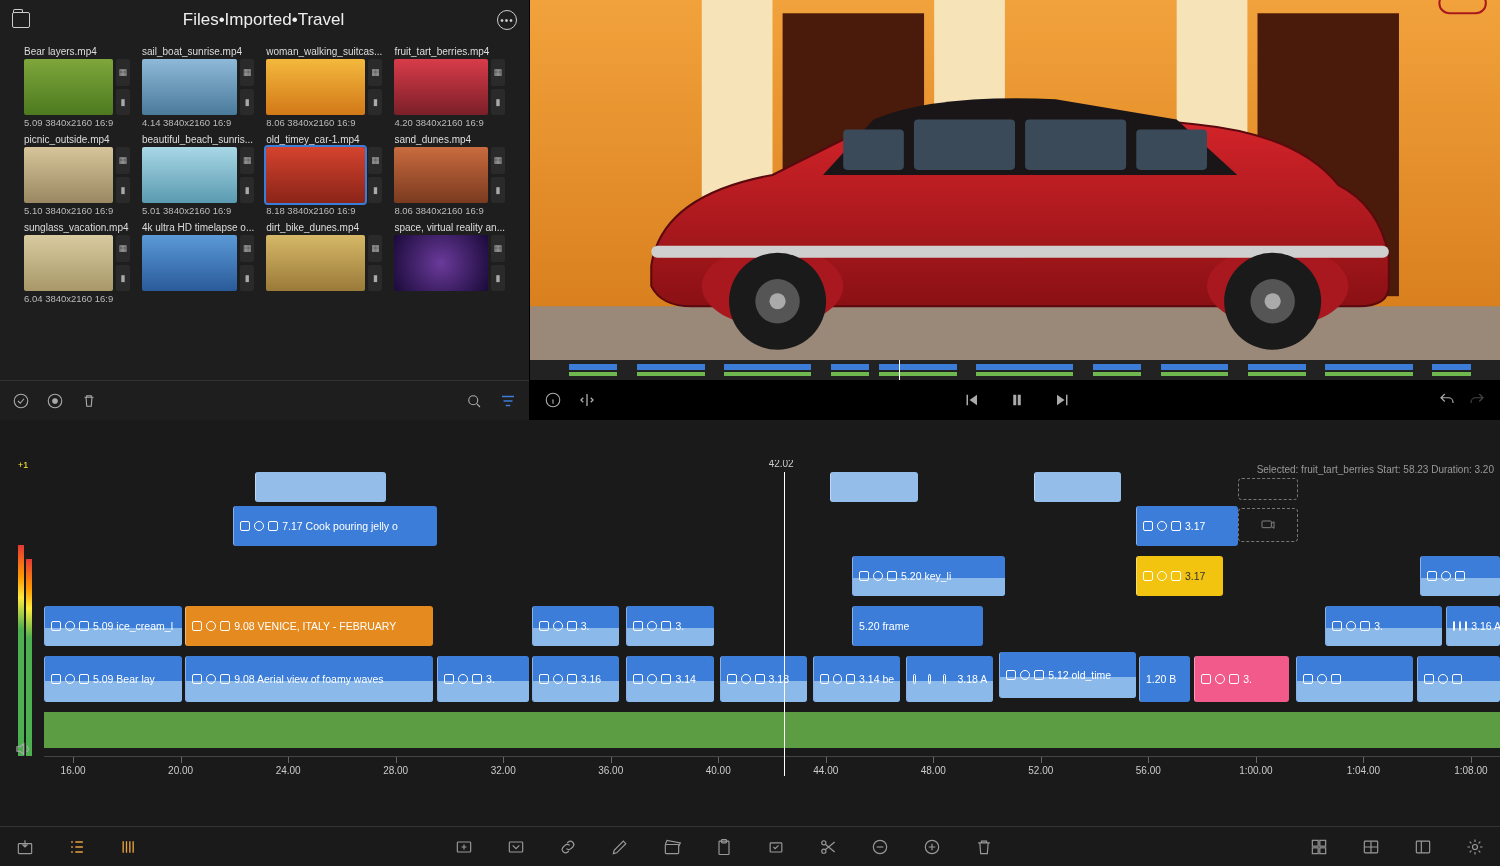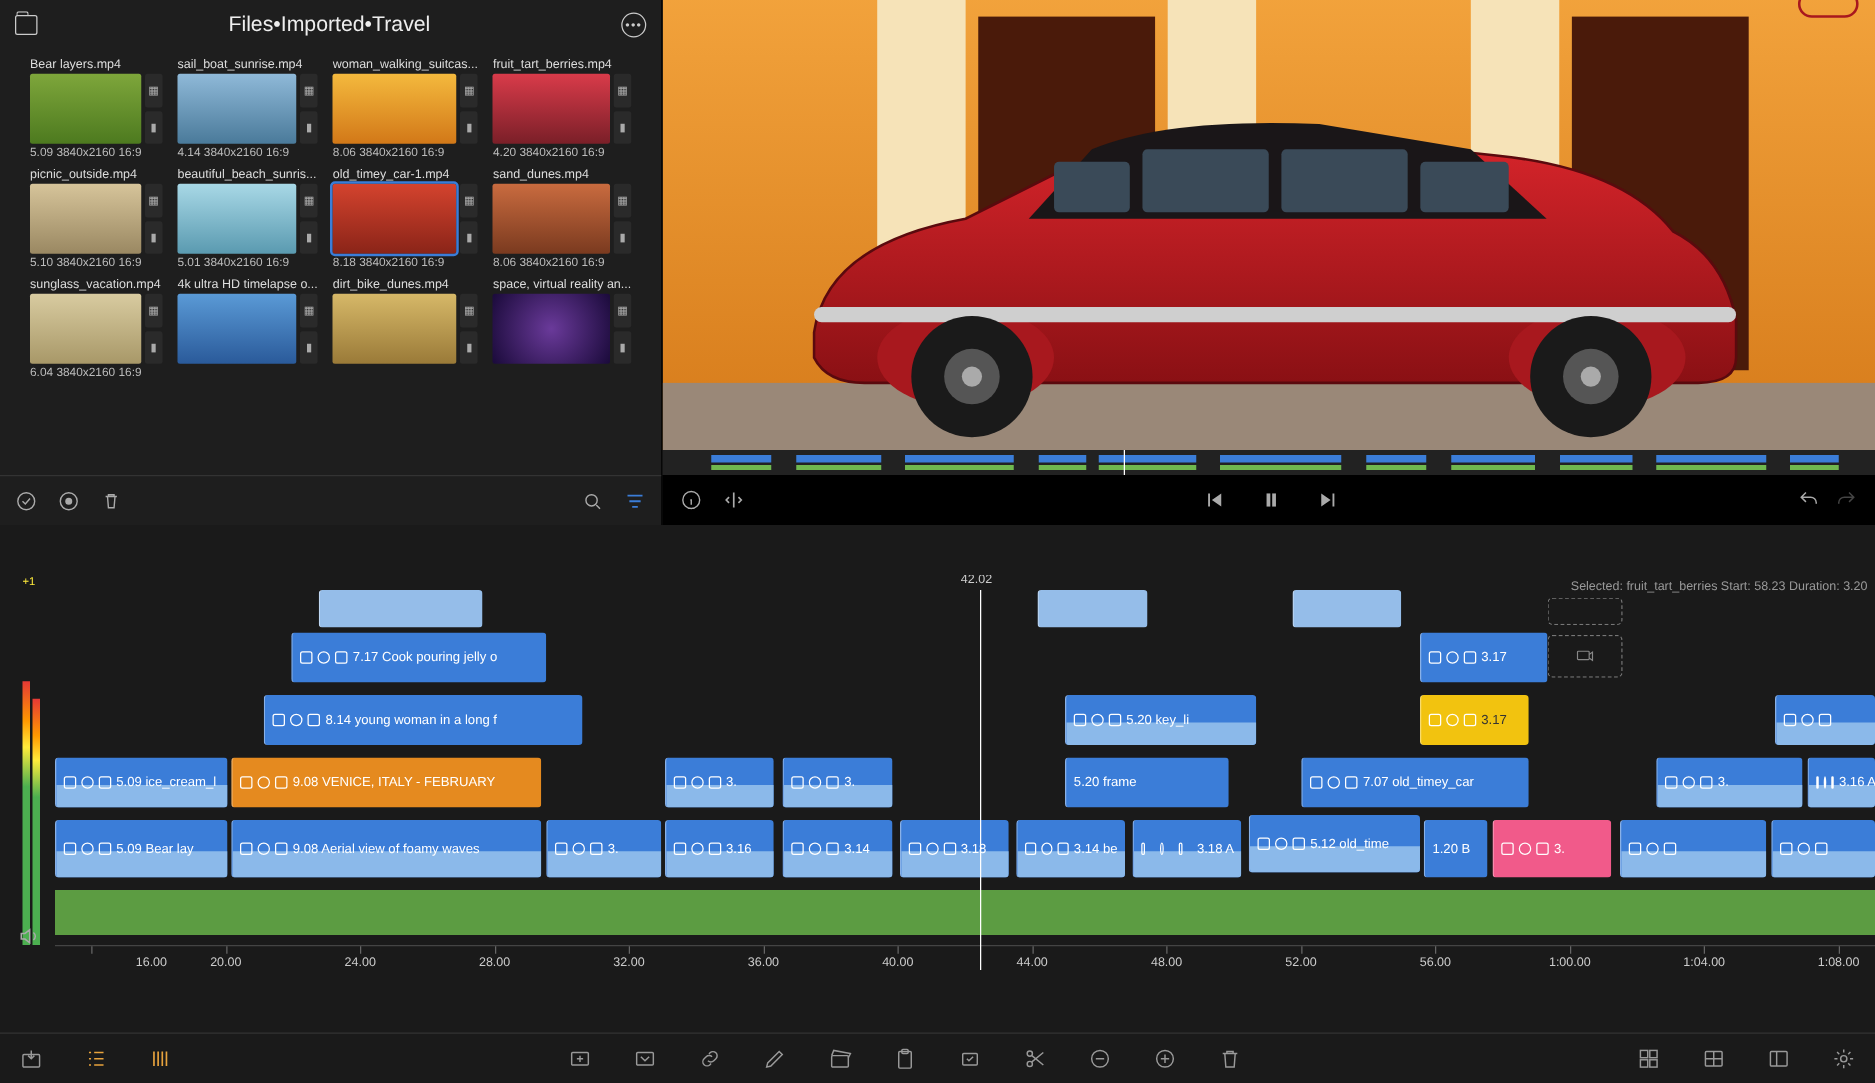--- a/index.html
+++ b/index.html
@@ -416,26 +416,20 @@
           <span class="ic c"></span>
           <span class="ic"></span>
           <span class="txt">7.17 Cook pouring jelly o</span>
         </div>
         <div class="clipblk " style="left: 75%; width: 7%; top: 34px; height: 40px;">
           <span class="ic"></span>
           <span class="ic c"></span>
           <span class="ic"></span>
           <span class="txt">3.17</span>
         </div>
-        <div class="clipblk " style="left: 11.5%; width: 17.5%; top: 84px; height: 40px;">
-          <span class="ic"></span>
-          <span class="ic c"></span>
-          <span class="ic"></span>
-          <span class="txt">8.14 young woman in a long f</span>
-        </div>
         <div class="clipblk " style="left: 55.5%; width: 10.5%; top: 84px; height: 40px;">
           <div class="under"></div>
           <span class="ic"></span>
           <span class="ic c"></span>
           <span class="ic"></span>
           <span class="txt">5.20 key_li</span>
         </div>
         <div class="clipblk yellow" style="left: 75%; width: 6%; top: 84px; height: 40px;">
           <span class="ic"></span>
           <span class="ic c"></span>
@@ -471,26 +465,20 @@
         </div>
         <div class="clipblk " style="left: 40%; width: 6%; top: 134px; height: 40px;">
           <div class="under"></div>
           <span class="ic"></span>
           <span class="ic c"></span>
           <span class="ic"></span>
           <span class="txt">3.</span>
         </div>
         <div class="clipblk " style="left: 55.5%; width: 9%; top: 134px; height: 40px;">
           <span class="txt">5.20 frame</span>
-        </div>
-        <div class="clipblk " style="left: 68.5%; width: 12.5%; top: 134px; height: 40px;">
-          <span class="ic"></span>
-          <span class="ic c"></span>
-          <span class="ic"></span>
-          <span class="txt">7.07 old_timey_car</span>
         </div>
         <div class="clipblk " style="left: 88%; width: 8%; top: 134px; height: 40px;">
           <div class="under"></div>
           <span class="ic"></span>
           <span class="ic c"></span>
           <span class="ic"></span>
           <span class="txt">3.</span>
         </div>
         <div class="clipblk " style="left: 96.3%; width: 3.7%; top: 134px; height: 40px;">
           <div class="under"></div>
@@ -582,21 +570,21 @@
           <div class="under"></div>
           <span class="ic"></span>
           <span class="ic c"></span>
           <span class="ic"></span>
           <span class="txt"></span>
         </div>
       </div>
     <div class="waveform"></div>
     <div class="ruler" id="ruler">
         <div class="tick" style="left: 2%;"></div>
-        <div class="lbl" style="left: 2%; margin-left: 48px;">16.00</div>
+        <div class="lbl" style="left: 2%;">16.00</div>
         <div class="tick" style="left: 9.38462%;"></div>
         <div class="lbl" style="left: 9.38462%;">20.00</div>
         <div class="tick" style="left: 16.7692%;"></div>
         <div class="lbl" style="left: 16.7692%;">24.00</div>
         <div class="tick" style="left: 24.1538%;"></div>
         <div class="lbl" style="left: 24.1538%;">28.00</div>
         <div class="tick" style="left: 31.5385%;"></div>
         <div class="lbl" style="left: 31.5385%;">32.00</div>
         <div class="tick" style="left: 38.9231%;"></div>
         <div class="lbl" style="left: 38.9231%;">36.00</div>

